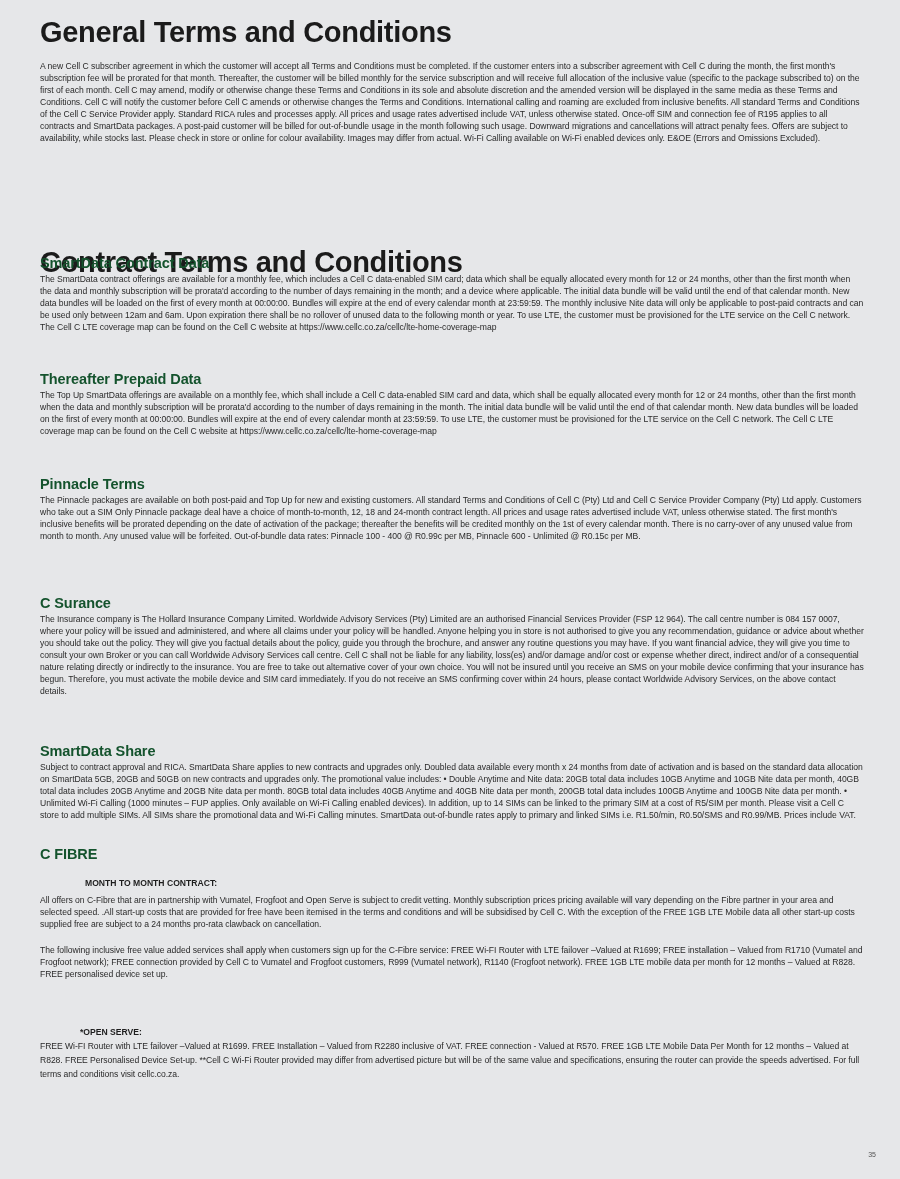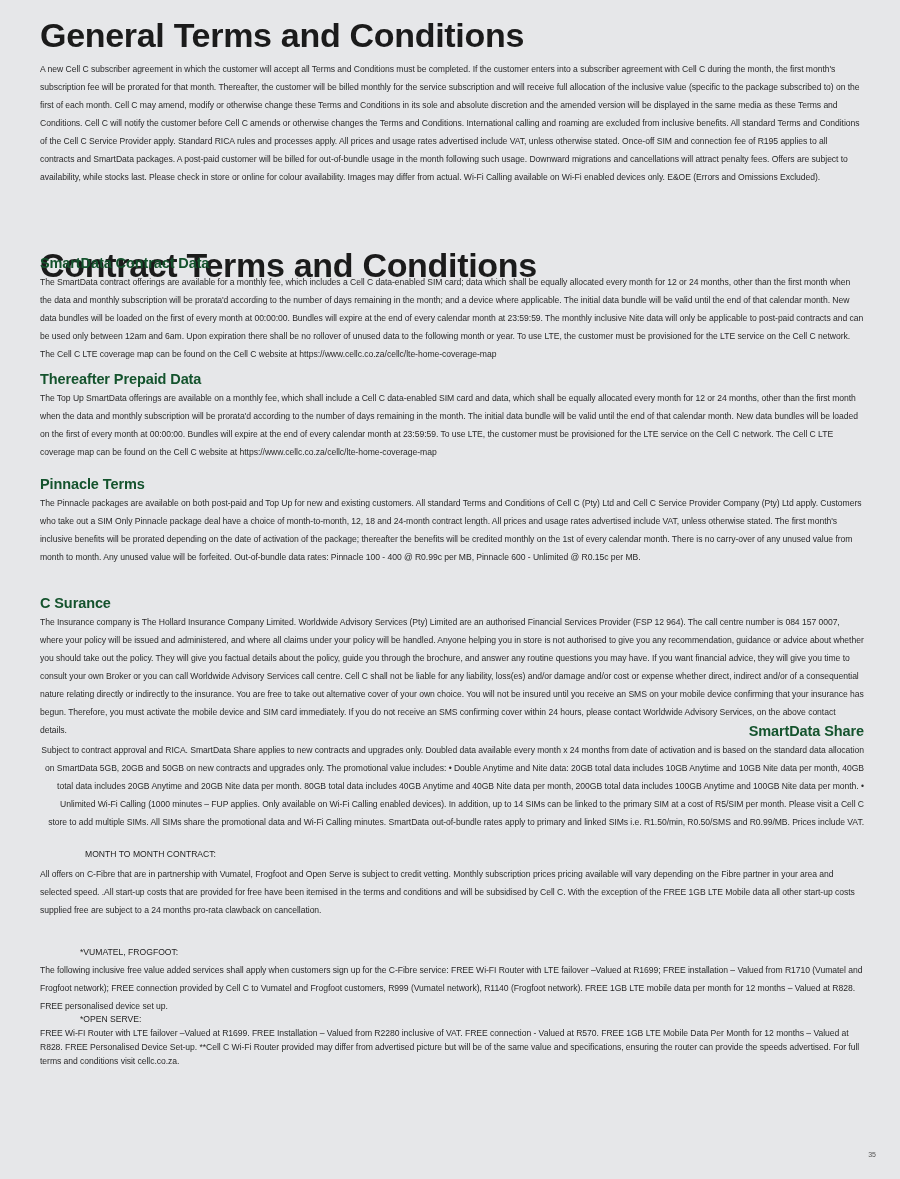--- a/index.html
+++ b/index.html
@@ -4,37 +4,37 @@
   <style>
     html, body { margin: 0; padding: 0; }
     body {
       width: 900px; height: 1179px; overflow: hidden;
       background: #e6e7e9; color: #222;
       font-family: "Liberation Sans", sans-serif;
       position: relative;
     }
     .page { position: absolute; left: 40px; top: 0; width: 824px; }
     h1 {
-      font-size: 34px; font-weight: bold; color: #1b1b1b;
+      font-size: 29px; font-weight: bold; color: #1b1b1b;
       margin: 0; letter-spacing: -0.3px;
       position: absolute; left: 0;
     }
     .h1-general { top: 16px; }
     .h1-contract { top: 200px; margin-top: 46px; }
     h2 {
       font-size: 14.5px; font-weight: bold; color: #14532d;
       margin: 0 0 2px 0; letter-spacing: -0.1px;
     }
     p {
-      font-size: 8.6px; line-height: 18px; margin: 0;
+      font-size: 8.6px; line-height: 12px; margin: 0;
       color: #2a2a2a; letter-spacing: -0.05px;
     }
     .block { position: absolute; left: 0; width: 824px; }
     .sub {
-      font-size: 8.6px; font-weight: normal; color: #1e1e1e; margin: 3px 0 6px 1px; padding-left: 44px;
+      font-size: 8.6px; font-weight: bold; color: #1e1e1e; margin: 16px 0 6px 1px; padding-left: 44px;
     }
     .loose p { line-height: 14.5px; }
     .page-num {
       position: absolute; right: 24px; top: 1151px;
       font-size: 7px; color: #555;
     }
   </style>
 </head>
 <body>
 
@@ -60,32 +60,32 @@
   <div class="block" style="top:476px;">
     <h2>Pinnacle Terms</h2>
     <p>The Pinnacle packages are available on both post-paid and Top Up for new and existing customers. All standard Terms and Conditions of Cell C (Pty) Ltd and Cell C Service Provider Company (Pty) Ltd apply. Customers who take out a SIM Only Pinnacle package deal have a choice of month-to-month, 12, 18 and 24-month contract length. All prices and usage rates advertised include VAT, unless otherwise stated. The first month's inclusive benefits will be prorated depending on the date of activation of the package; thereafter the benefits will be credited monthly on the 1st of every calendar month. There is no carry-over of any unused value from month to month. Any unused value will be forfeited. Out-of-bundle data rates: Pinnacle 100 - 400 @ R0.99c per MB, Pinnacle 600 - Unlimited @ R0.15c per MB.</p>
   </div>
 
   <div class="block" style="top:595px;">
     <h2>C Surance</h2>
     <p>The Insurance company is The Hollard Insurance Company Limited. Worldwide Advisory Services (Pty) Limited are an authorised Financial Services Provider (FSP 12 964). The call centre number is 084 157 0007, where your policy will be issued and administered, and where all claims under your policy will be handled. Anyone helping you in store is not authorised to give you any recommendation, guidance or advice about whether you should take out the policy. They will give you factual details about the policy, guide you through the brochure, and answer any routine questions you may have. If you want financial advice, they will give you time to consult your own Broker or you can call Worldwide Advisory Services call centre. Cell C shall not be liable for any liability, loss(es) and/or damage and/or cost or expense whether direct, indirect and/or of a consequential nature relating directly or indirectly to the insurance. You are free to take out alternative cover of your own choice. You will not be insured until you receive an SMS on your mobile device confirming that your insurance has begun. Therefore, you must activate the mobile device and SIM card immediately. If you do not receive an SMS confirming cover within 24 hours, please contact Worldwide Advisory Services, on the above contact details.</p>
   </div>
 
-  <div class="block" style="top:723px;text-align:right;">
+  <div class="block" style="top:743px;">
     <h2>SmartData Share</h2>
     <p>Subject to contract approval and RICA. SmartData Share applies to new contracts and upgrades only. Doubled data available every month x 24 months from date of activation and is based on the standard data allocation on SmartData 5GB, 20GB and 50GB on new contracts and upgrades only. The promotional value includes: • Double Anytime and Nite data: 20GB total data includes 10GB Anytime and 10GB Nite data per month, 40GB total data includes 20GB Anytime and 20GB Nite data per month. 80GB total data includes 40GB Anytime and 40GB Nite data per month, 200GB total data includes 100GB Anytime and 100GB Nite data per month. • Unlimited Wi-Fi Calling (1000 minutes – FUP applies. Only available on Wi-Fi Calling enabled devices). In addition, up to 14 SIMs can be linked to the primary SIM at a cost of R5/SIM per month. Please visit a Cell C store to add multiple SIMs. All SIMs share the promotional data and Wi-Fi Calling minutes. SmartData out-of-bundle rates apply to primary and linked SIMs i.e. R1.50/min, R0.50/SMS and R0.99/MB. Prices include VAT.</p>
   </div>
 
   <div class="block" style="top:846px;">
+    <h2>C FIBRE</h2>
     <div class="sub">MONTH TO MONTH CONTRACT:</div>
     <p>All offers on C-Fibre that are in partnership with Vumatel, Frogfoot and Open Serve is subject to credit vetting. Monthly subscription prices pricing available will vary depending on the Fibre partner in your area and selected speed. .All start-up costs that are provided for free have been itemised in the terms and conditions and will be subsidised by Cell C. With the exception of the FREE 1GB LTE Mobile data all other start-up costs supplied free are subject to a 24 months pro-rata clawback on cancellation.</p>
   </div>
 
   <div class="block" style="top:944px;">
-    <div class="sub" style="margin-left:-4px;margin-bottom:4px;">*VUMATEL, FROGFOOT:</div>
     <p>The following inclusive free value added services shall apply when customers sign up for the C-Fibre service: FREE Wi-FI Router with LTE failover –Valued at R1699; FREE installation – Valued from R1710 (Vumatel and Frogfoot network); FREE connection provided by Cell C to Vumatel and Frogfoot customers, R999 (Vumatel network), R1140 (Frogfoot network). FREE 1GB LTE mobile data per month for 12 months – Valued at R828. FREE personalised device set up.</p>
   </div>
 
   <div class="block loose" style="top:1011px;">
     <div class="sub" style="margin-left:-4px;margin-bottom:2px;">*OPEN SERVE:</div>
     <p style="line-height:14px;">FREE Wi-FI Router with LTE failover –Valued at R1699. FREE Installation – Valued from R2280 inclusive of VAT. FREE connection - Valued at R570. FREE 1GB LTE Mobile Data Per Month for 12 months – Valued at R828. FREE Personalised Device Set-up. **Cell C Wi-Fi Router provided may differ from advertised picture but will be of the same value and specifications, ensuring the router can provide the speeds advertised. For full terms and conditions visit cellc.co.za.</p>
   </div>
 
 </div>
 

